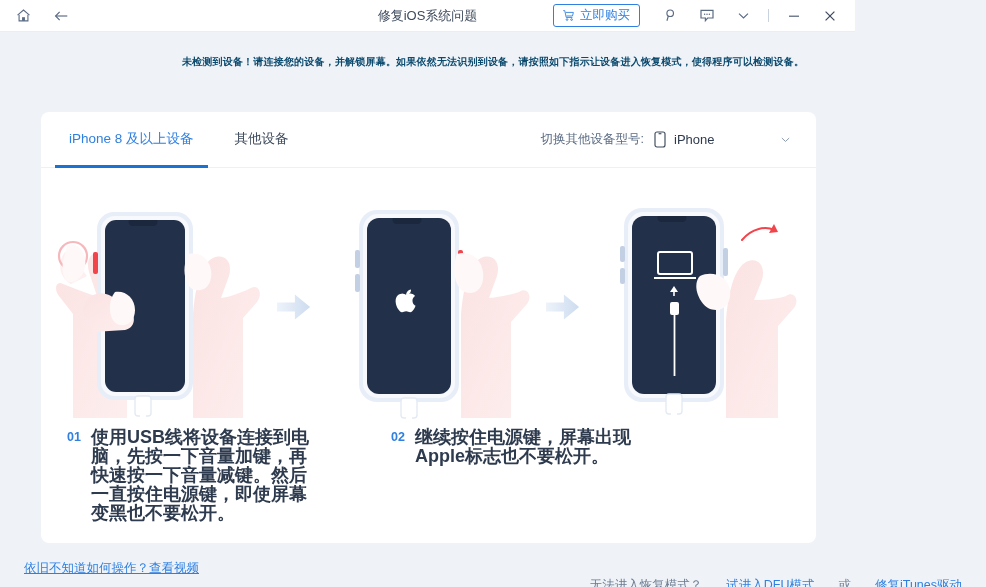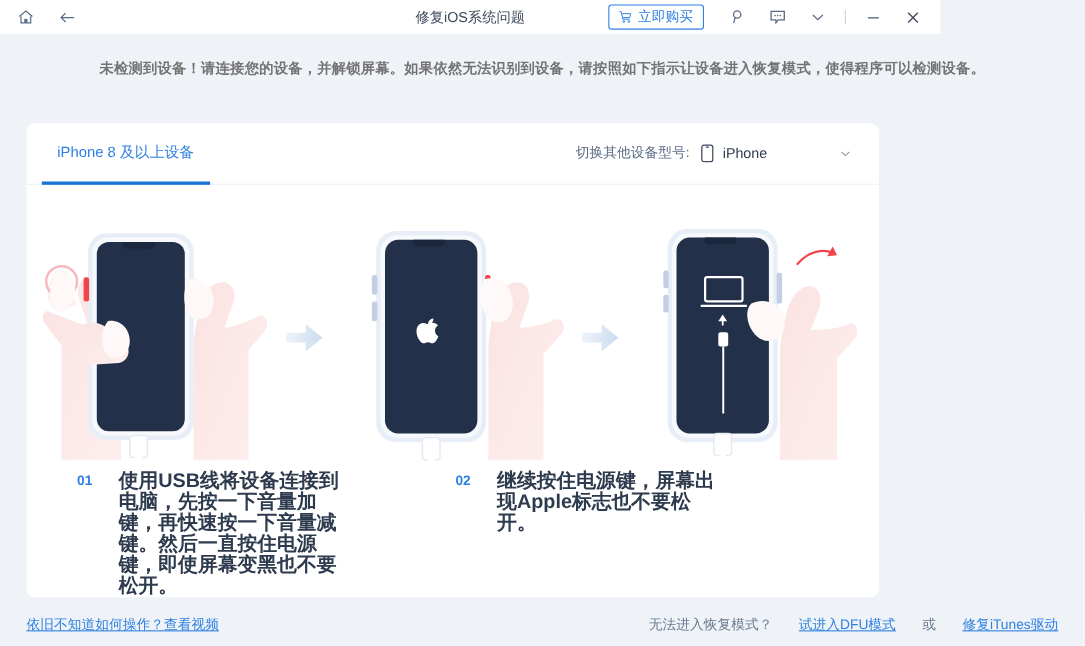--- a/index.html
+++ b/index.html
@@ -50,29 +50,29 @@
   }
   .tb-sep { width: 1px; height: 13px; background: #c9d3e0; }
 
   
   #banner {
     height: 60px;
     display: flex; align-items: center; justify-content: center;
     padding: 0 30px;
   }
   #banner-text {
-    font-size: 13px; font-weight: bold; color: #737373;
+    font-size: 10px; font-weight: bold; color: #0c4a6e;
     letter-spacing: .2px;
     text-align: center;
   }
 
   
   #panel {
     position: absolute;
-    left: 24px; top: 112px;
+    left: 41px; top: 112px;
     width: 775px; height: 431px;
     background: #ffffff;
     border-radius: 8px;
   }
 
   
   #tabsrow {
     height: 56px;
     display: flex; align-items: flex-end;
     border-bottom: 1px solid #edf0f4;
@@ -127,32 +127,33 @@
     height: 250px;
     position: relative;
   }
   .arrow-col {
     width: 34px; height: 250px;
     display: flex; align-items: center; justify-content: center;
   }
 
   
   #captions { display: flex; padding: 0; }
-  .cap-col { width: 290px; display: flex; gap: 24px; padding: 0 18px 0 26px; margin-left: 20px; }
+  .cap-col { width: 290px; display: flex; gap: 10px; padding: 0 18px 0 26px; }
   .arrow-sp { width: 34px; }
   .cap-num { color: #2f80e0; font-size: 12.5px; font-weight: bold; line-height: 19px; flex: none; }
   .cap-txt { color: #2e3b4e; font-size: 18px; font-weight: bold; line-height: 19px; }
 
   
   #footer {
     position: absolute;
     left: 0; top: 552px; width: 986px; height: 35px;
     display: flex; align-items: flex-start;
     padding: 8px 24px 0 24px;
     font-size: 12.5px;
+    flex-direction: column;
   }
   .flink {
     color: #2f80e0; text-decoration: underline; cursor: pointer;
   }
   #footer-right { margin-left: auto; display: flex; gap: 24px; align-items: baseline; }
   .fgray { color: #6b7b90; }
 </style>
 </head>
 <body>
 
@@ -230,20 +231,23 @@
 <div id="banner">
   <div id="banner-text">未检测到设备！请连接您的设备，并解锁屏幕。如果依然无法识别到设备，请按照如下指示让设备进入恢复模式，使得程序可以检测设备。</div>
 </div>
 
 <div id="panel">
 
   <div id="tabsrow">
     <div id="tabs">
       <div class="tab active">
         <span>iPhone 8 及以上设备</span>
+      </div>
+      <div class="tab">
+        <span>其他设备</span>
       </div>
     </div>
 
     <div id="device-switch">
       <span>切换其他设备型号:</span>
       <div id="device-select">
         <span class="phone-ico">
           <svg width="12" height="17" viewBox="0 0 12 17" fill="none" stroke="#3d4a5c" stroke-width="1.15">
             <rect x="1" y="1" width="10" height="15" rx="2"></rect>
             <path d="M4.6 2.7 H7.4"></path>

